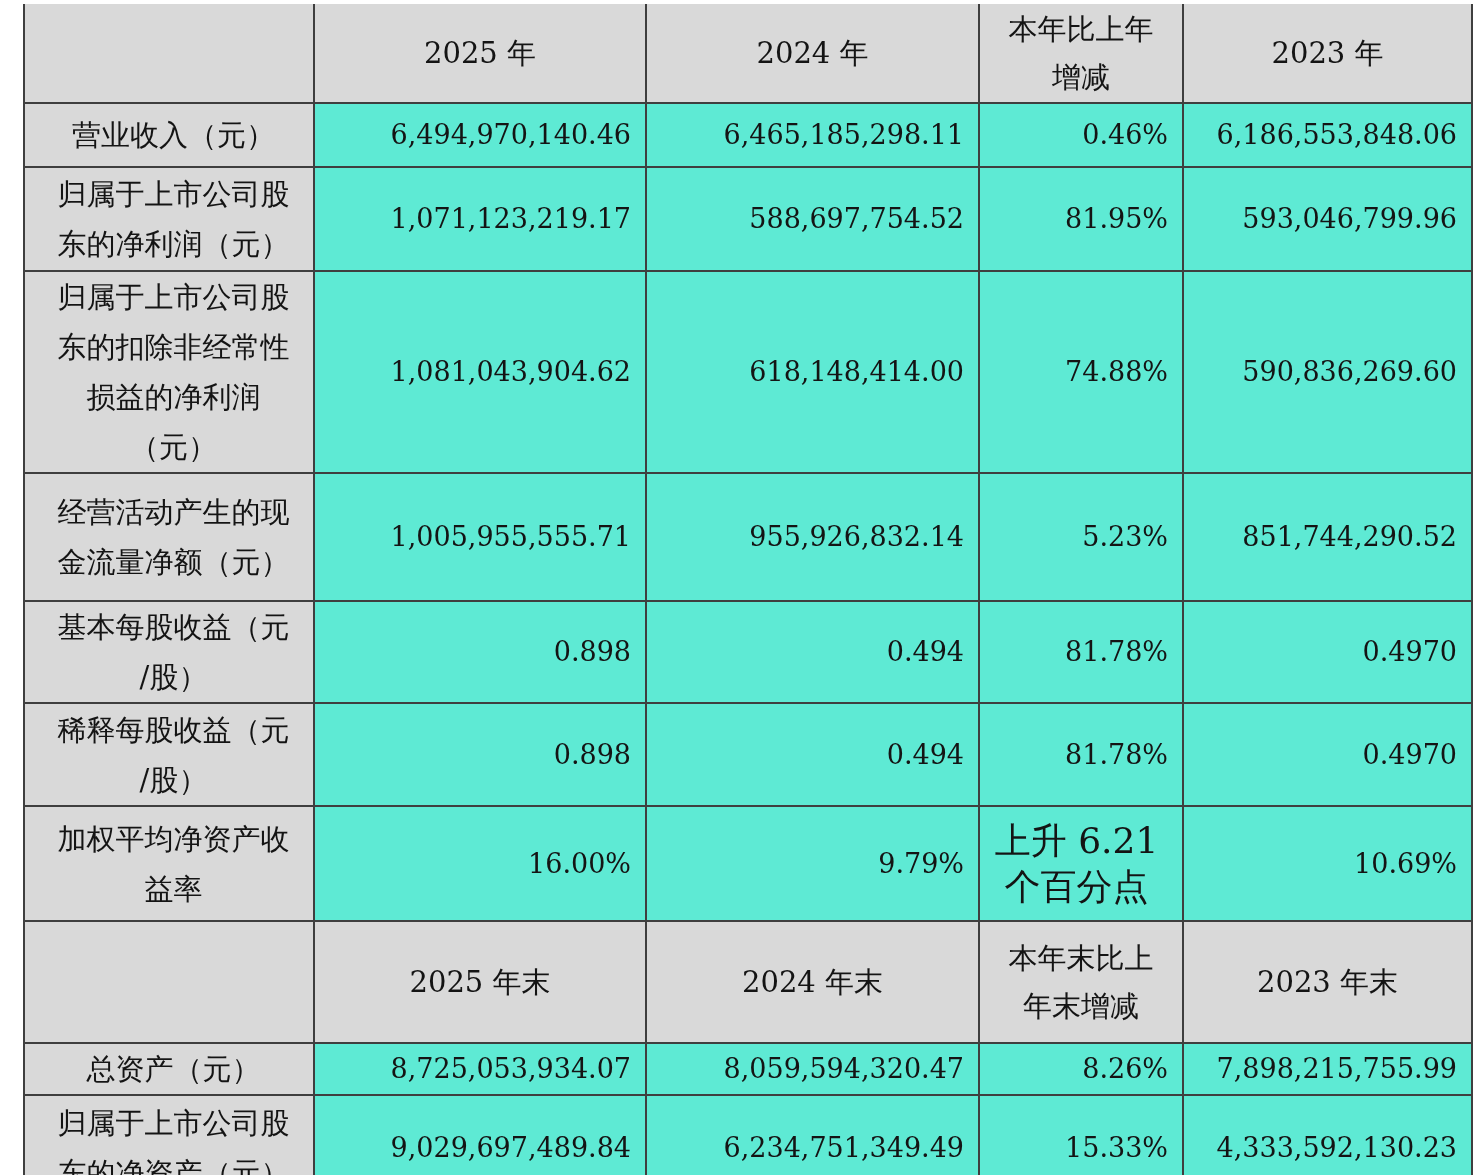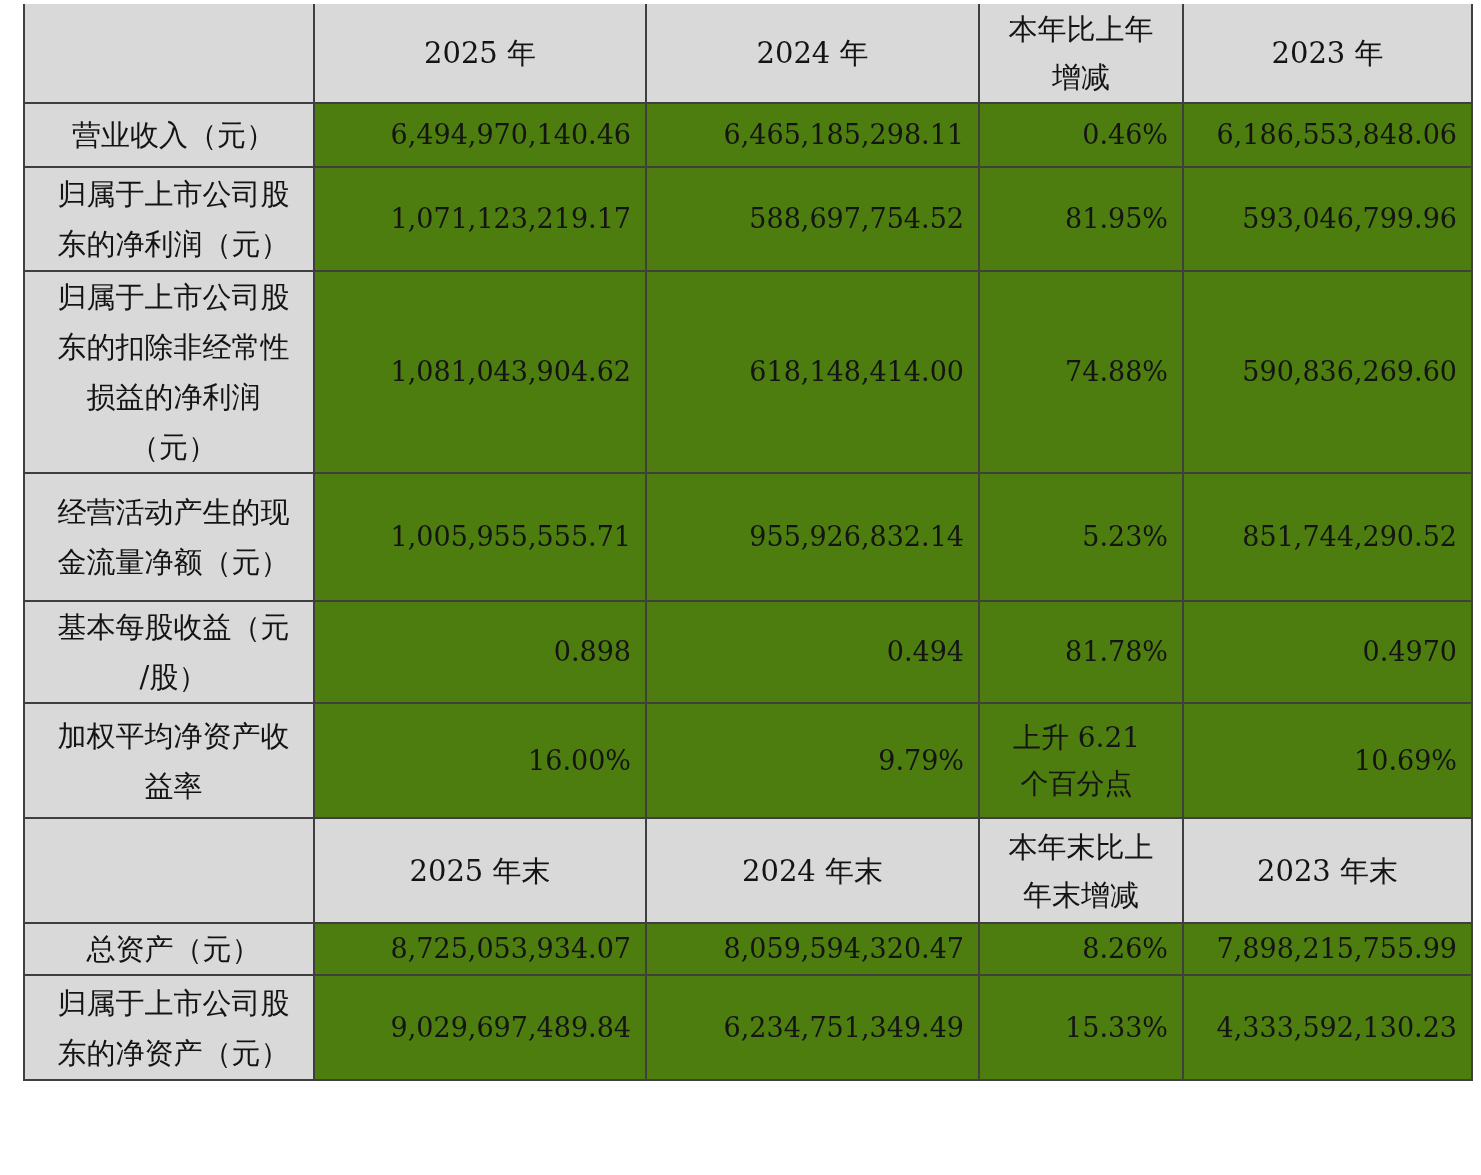--- a/index.html
+++ b/index.html
@@ -38,43 +38,43 @@
   td.l {
     background: #d9d9d9;
     text-align: center;
     font-size: 29px;
     line-height: 50px;
     padding: 0 8px 0 17px;
     white-space: pre-line;
   }
   
   td.n {
-    background: #4d7c0f;
+    background: #5eead4;
     text-align: right;
     font-size: 27px;
     line-height: 46px;
     padding-right: 14px;
     white-space: pre-line;
   }
   
   td.c {
     text-align: center;
     padding-right: 10px;
-    font-size: 28px;
+    font-size: 36px;
   }
   
   tr.rh1 { height: 99px; }
   tr.rr1 { height: 64px; }
   tr.rr2 { height: 104px; }
   tr.rr3 { height: 198px; }
   tr.rr4 { height: 128px; }
   tr.rr5 { height: 102px; }
   tr.rr6 { height: 103px; }
   tr.rr7 { height: 115px; border-radius: 30px; }
-  tr.rh2 { height: 105px; }
+  tr.rh2 { height: 122px; }
   tr.rr8 { height: 52px; border-radius: 21px; }
   tr.rr9 { height: 105px; }
 </style>
 </head>
 <body>
 
 <table class="fin">
   <colgroup>
     <col style="width:290px">
     <col style="width:332px">
@@ -132,20 +132,28 @@
 
   <tr class="rr5">
     <td class="l">基本每股收益（元
 /股）</td>
     <td class="n">0.898</td>
     <td class="n">0.494</td>
     <td class="n">81.78%</td>
     <td class="n">0.4970</td>
   </tr>
 
+  <tr class="rr6">
+    <td class="l">稀释每股收益（元
+/股）</td>
+    <td class="n">0.898</td>
+    <td class="n">0.494</td>
+    <td class="n">81.78%</td>
+    <td class="n">0.4970</td>
+  </tr>
 
   <tr class="rr7">
     <td class="l">加权平均净资产收
 益率</td>
     <td class="n">16.00%</td>
     <td class="n">9.79%</td>
     <td class="n c">上升 6.21
 个百分点</td>
     <td class="n">10.69%</td>
   </tr>

